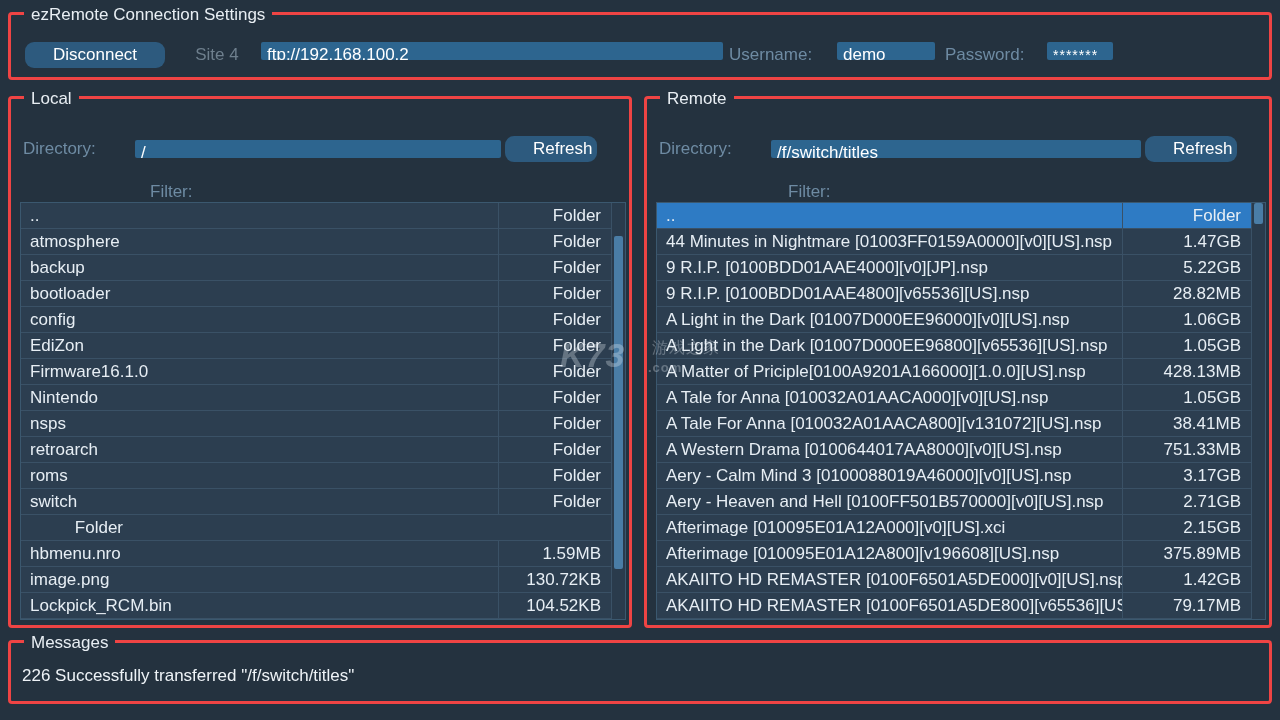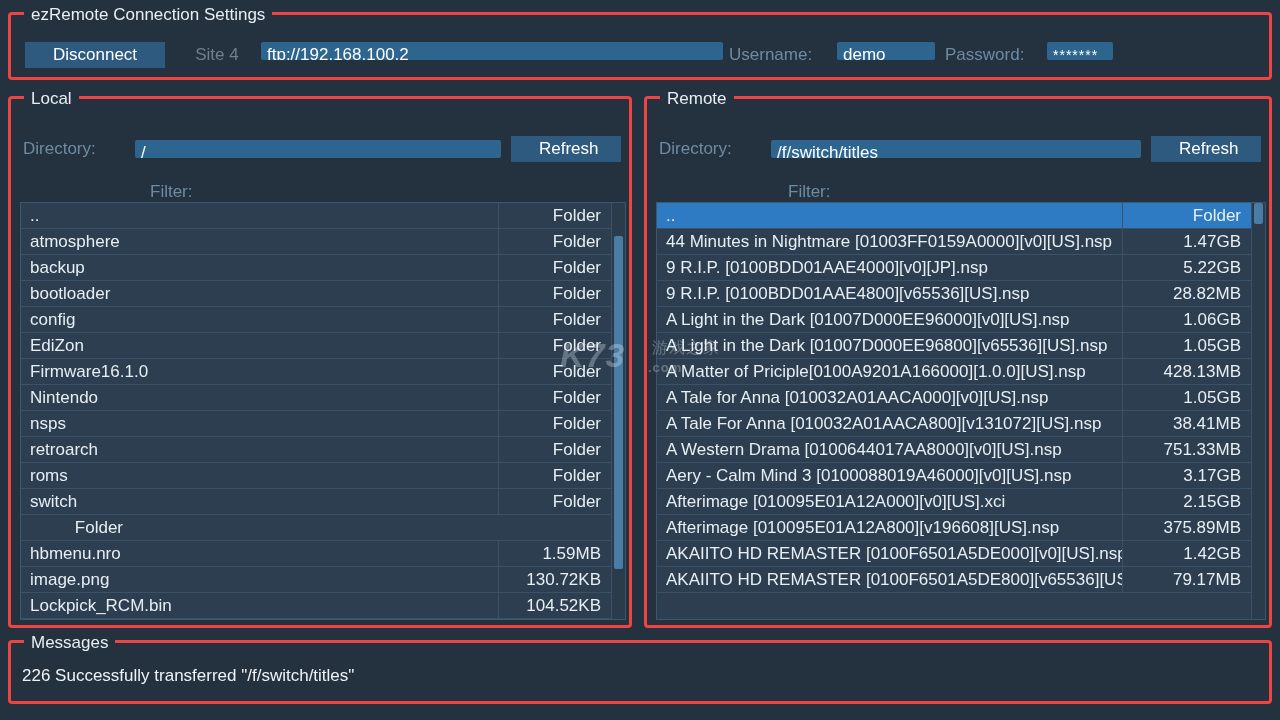--- a/index.html
+++ b/index.html
@@ -30,21 +30,21 @@
     white-space: nowrap;
   }
 
   
   #conn-group { left: 8px; top: 12px; width: 1264px; height: 68px; }
 
   .btn {
     background: #2d5a7e;
     color: #ffffff;
     border: none;
-    border-radius: 0;
+    border-radius: 9px;
     font-family: "Liberation Sans", sans-serif;
     font-size: 17px;
     line-height: 26px;
     height: 26px;
     text-align: center;
     cursor: pointer;
     padding: 0 28px;
     white-space: nowrap;
   }
 
@@ -87,21 +87,21 @@
   #password-label { position: absolute; left: 934px; top: 27px; }
   #password-field { position: absolute; left: 1036px;top: 27px; width: 66px; font-size: 14px; letter-spacing: 1px;}
 
   
   #local-group  { left: 8px;   top: 96px; width: 624px; height: 532px; }
   #remote-group { left: 644px; top: 96px; width: 628px; height: 532px; }
 
   .pathrow { position: absolute; display: flex; align-items: center; }
   .pathrow .lbl { width: 112px; }
   .pathrow .field { flex: 0 0 auto; }
-  .pathrow .btn { margin-left: 10px; width: 110px; }
+  .pathrow .btn { margin-left: 4px; width: 92px; }
 
   .dirrow  { left: 12px; top: 37px; }
   .filtrow { left: 12px; top: 80px; flex-direction: column; }
 
   
   .filelist {
     position: absolute;
     left: 9px;
     top: 103px;
     width: 606px;
@@ -343,20 +343,24 @@
         </div>
         <div class="row">
           <div class="c-name">A Western Drama [0100644017AA8000][v0][US].nsp</div>
           <div class="c-size">751.33MB</div>
         </div>
         <div class="row">
           <div class="c-name">Aery - Calm Mind 3 [0100088019A46000][v0][US].nsp</div>
           <div class="c-size">3.17GB</div>
         </div>
         <div class="row">
+          <div class="c-name">Aery - Heaven and Hell [0100FF501B570000][v0][US].nsp</div>
+          <div class="c-size">2.71GB</div>
+        </div>
+        <div class="row">
           <div class="c-name">Afterimage [010095E01A12A000][v0][US].xci</div>
           <div class="c-size">2.15GB</div>
         </div>
         <div class="row">
           <div class="c-name">Afterimage [010095E01A12A800][v196608][US].nsp</div>
           <div class="c-size">375.89MB</div>
         </div>
         <div class="row">
           <div class="c-name">AKAIITO HD REMASTER [0100F6501A5DE000][v0][US].nsp</div>
           <div class="c-size">1.42GB</div>

